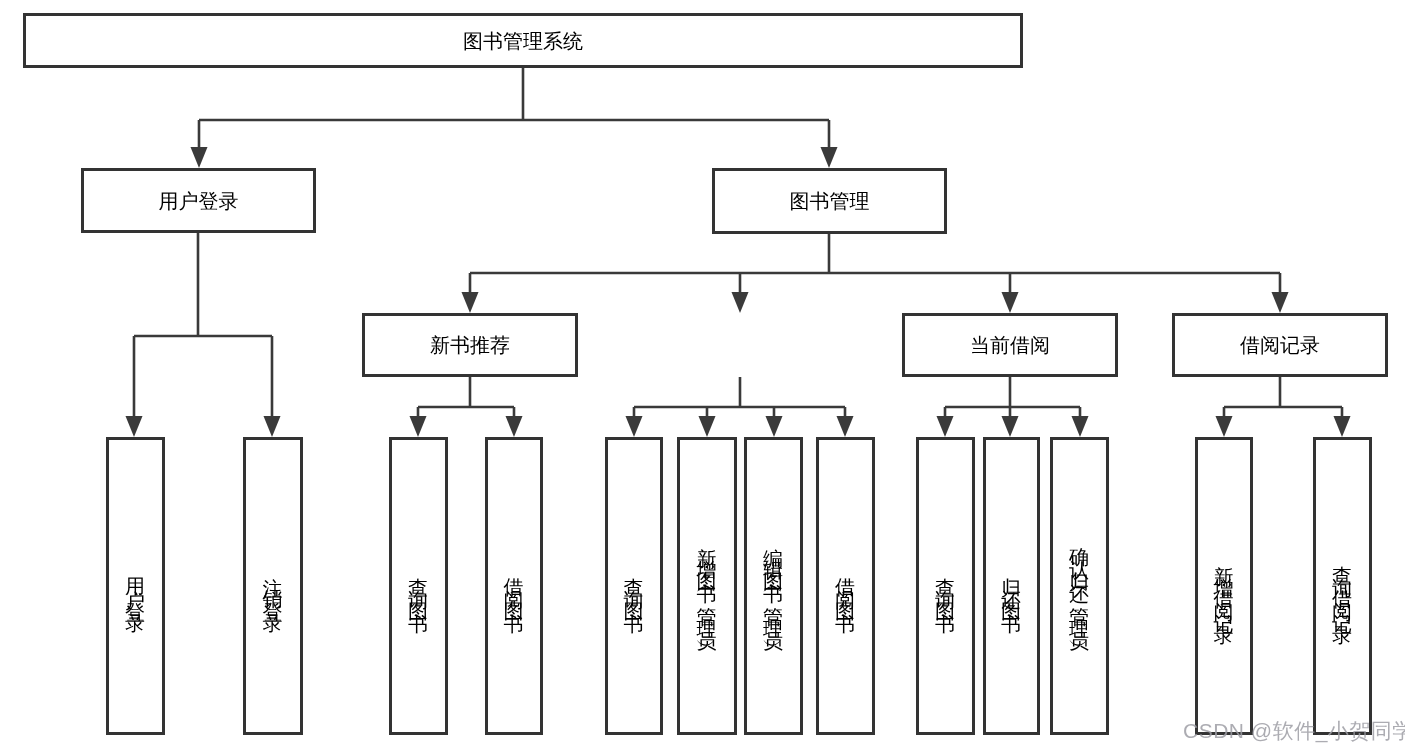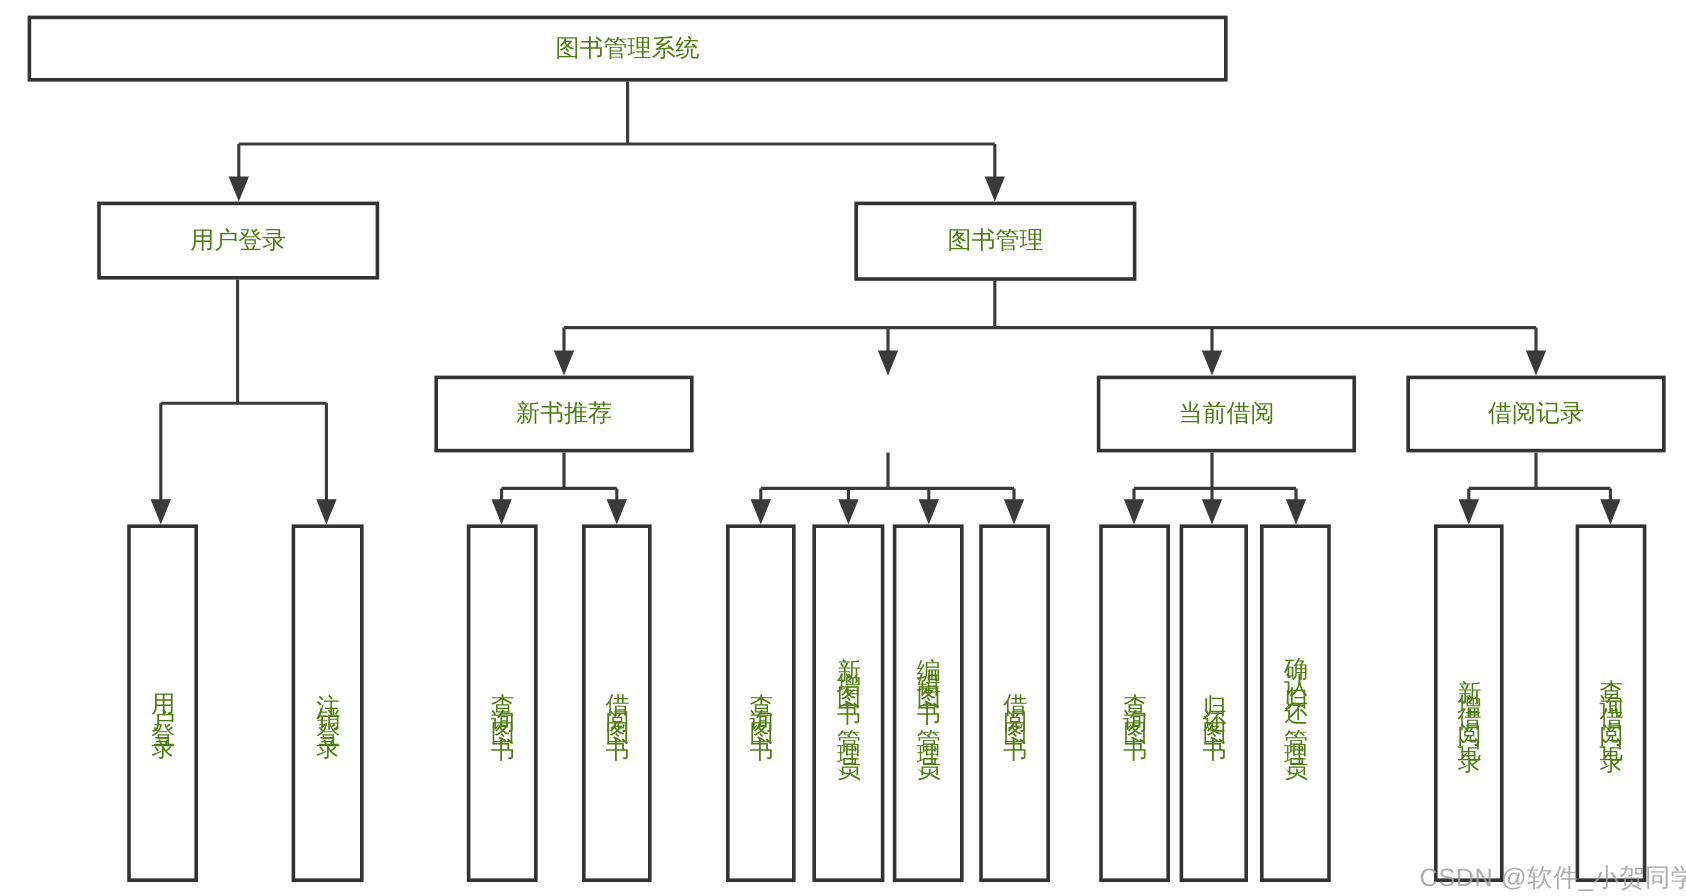--- a/index.html
+++ b/index.html
@@ -10,21 +10,21 @@
     font-family:"Liberation Sans","DejaVu Sans",sans-serif;
     overflow:hidden;
   }
   .wires{position:absolute;left:0;top:0;z-index:1;}
   .box{
     position:absolute;
     box-sizing:border-box;
     background:#ffffff;
     border:3px solid #333333;
     display:flex;align-items:center;justify-content:center;
-    color:#4d7c0f;
+    color:#000000;
     font-size:20px;
     z-index:2;
     text-align:center;
     line-height:1;
   }
   .leaf{
     writing-mode:vertical-rl;
     text-orientation:mixed;
     letter-spacing:12px;
     font-size:20px;
@@ -83,21 +83,21 @@
       <polygon points="1333.5,416 1350.5,416 1342,437"></polygon>
     </g>
   </svg>
 
   <div class="box" style="left:23px;top:13px;width:1000px;height:55px;">图书管理系统</div>
 
   <div class="box" style="left:81px;top:168px;width:235px;height:65px;">用户登录</div>
   <div class="box" style="left:712px;top:168px;width:235px;height:66px;">图书管理</div>
 
   <div class="box" style="left:362px;top:313px;width:216px;height:64px;">新书推荐</div>
-  <div class="box" style="left:902px;top:313px;width:216px;height:64px;margin-left:12px;">当前借阅</div>
+  <div class="box" style="left:902px;top:313px;width:216px;height:64px;">当前借阅</div>
   <div class="box" style="left:1172px;top:313px;width:216px;height:64px;">借阅记录</div>
 
   <div class="box leaf" style="left:106px;top:437px;width:59px;height:298px;">用户登录</div>
   <div class="box leaf" style="left:243px;top:437px;width:60px;height:298px;">注销登录</div>
 
   <div class="box leaf" style="left:389px;top:437px;width:59px;height:298px;">查询图书</div>
   <div class="box leaf" style="left:485px;top:437px;width:58px;height:298px;">借阅图书</div>
 
   <div class="box leaf" style="left:605px;top:437px;width:58px;height:298px;">查询图书</div>
   <div class="box leaf" style="left:677px;top:437px;width:60px;height:298px;">新增图书（管理员）</div>

